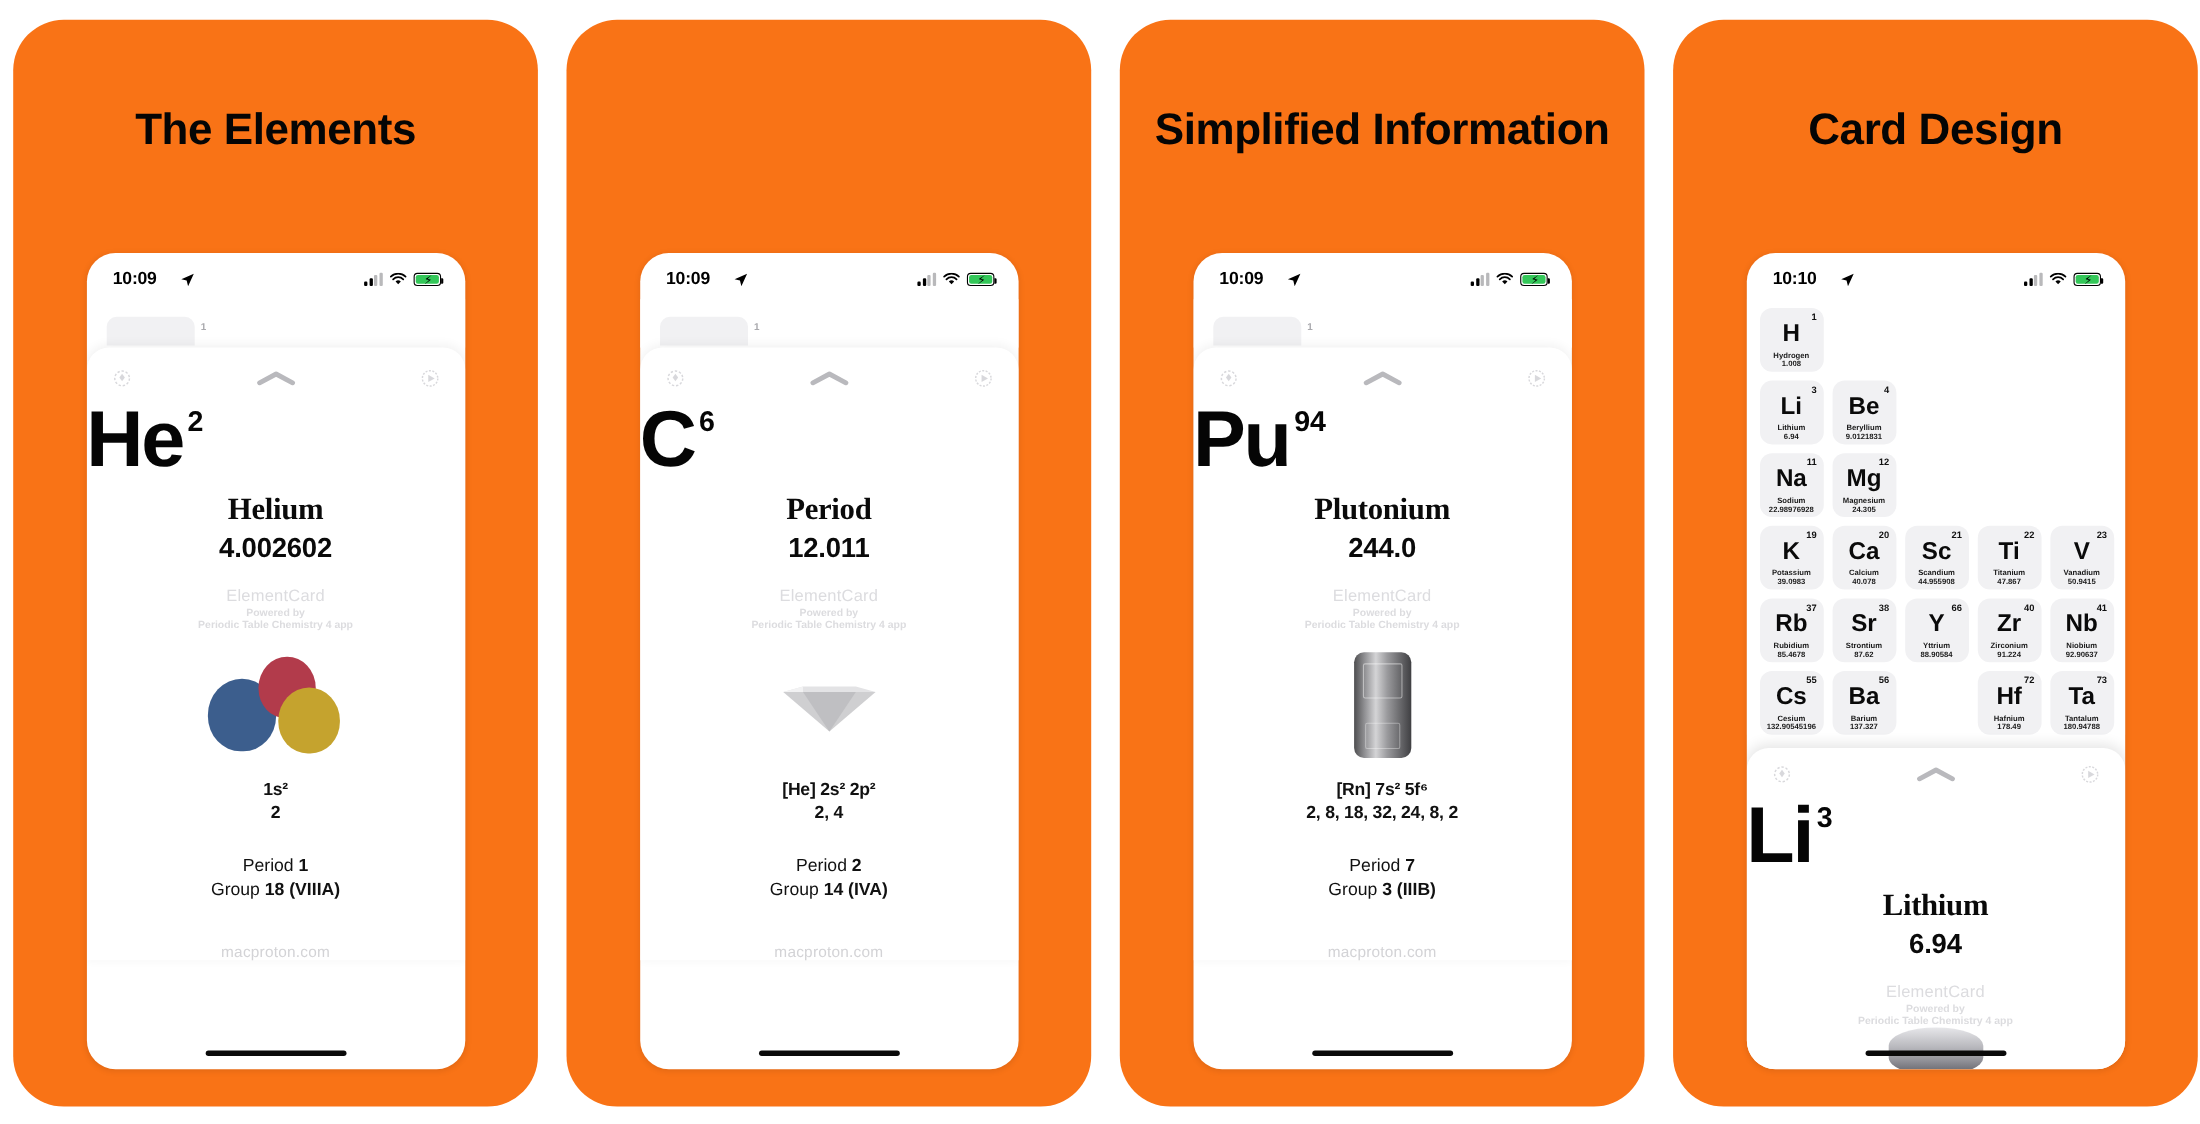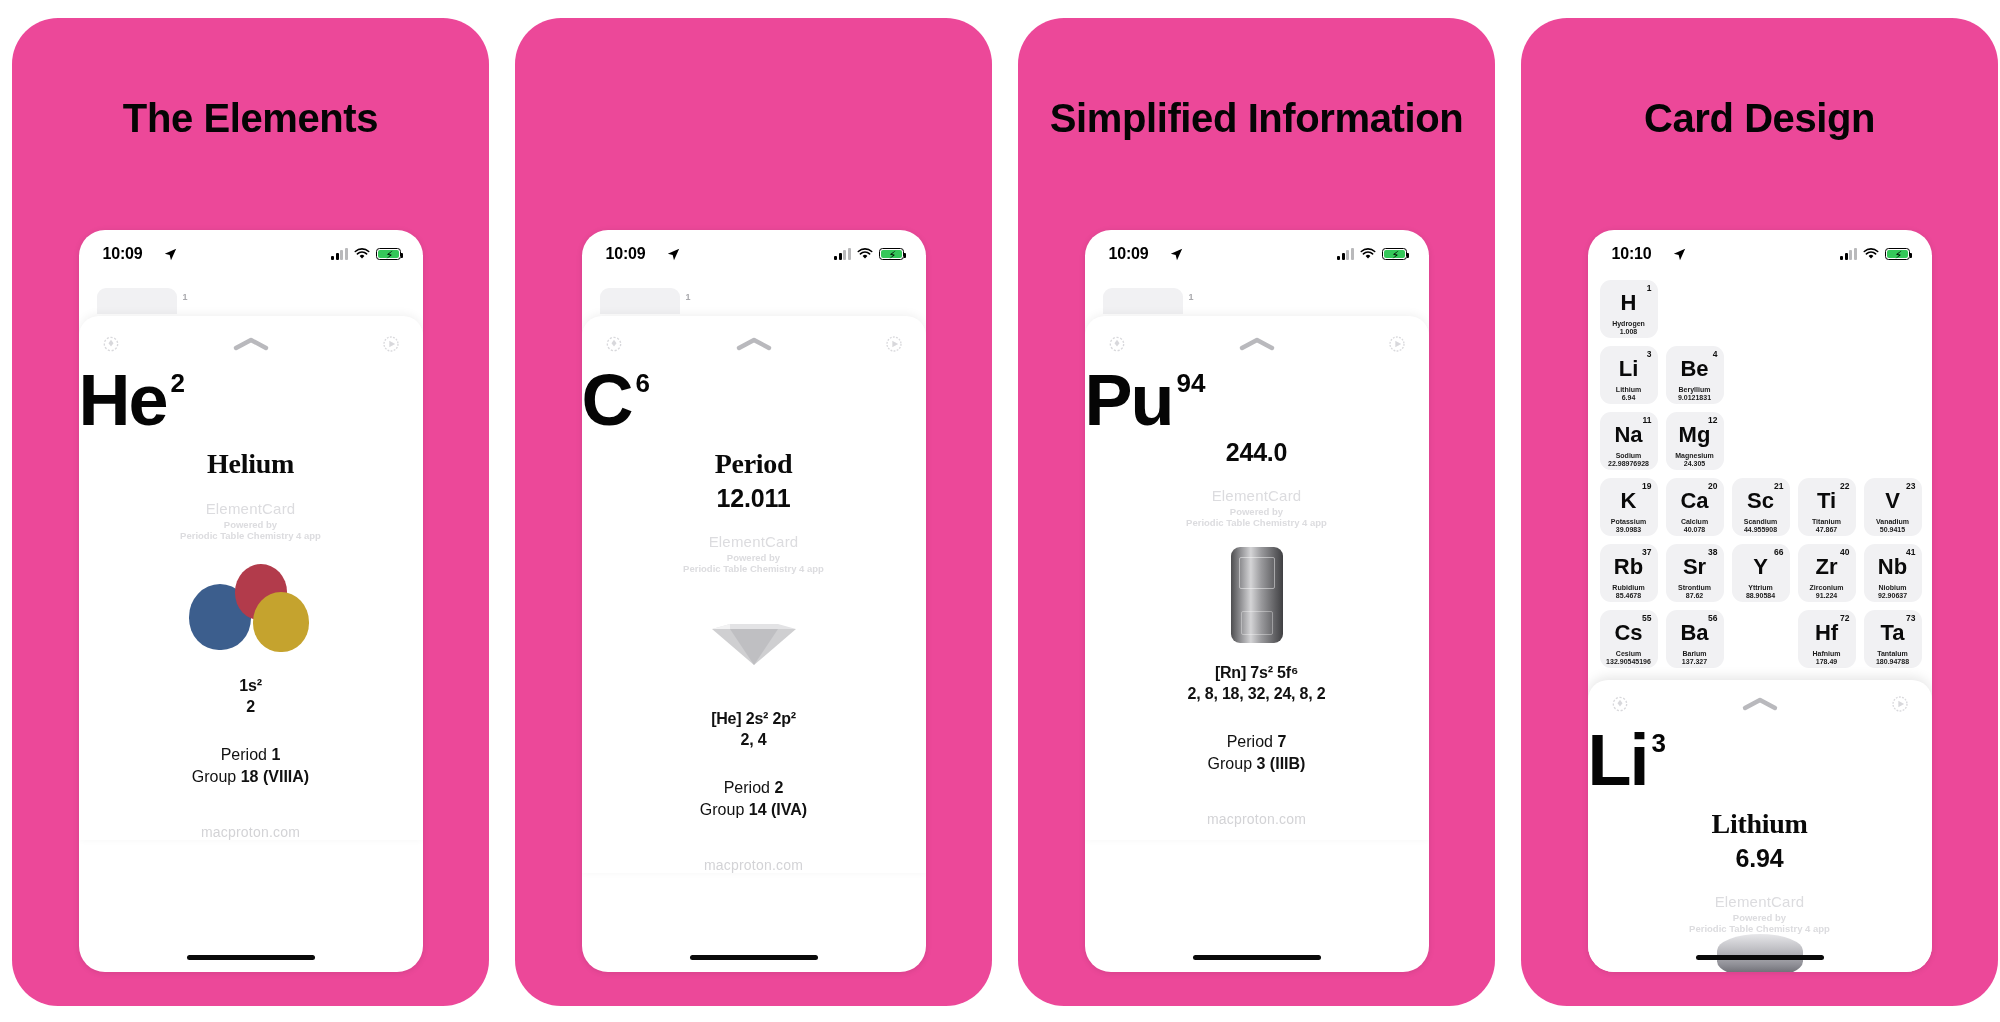--- a/index.html
+++ b/index.html
@@ -13,21 +13,21 @@
     width:2000px;height:1022px;
     display:flex;align-items:flex-start;
     gap:26px;
     padding:18px 12px 0 12px;
     box-sizing:border-box;
   }
   
   .panel{
     position:relative;
     width:477px;height:988px;
-    background:#ec4899;
+    background:#f97316;
     border-radius:46px;
     flex:0 0 auto;
     overflow:hidden;
   }
   .panel-title{
     position:absolute;top:78px;left:0;right:0;
     text-align:center;
     font-size:40px;font-weight:bold;color:#050505;
     letter-spacing:-0.4px;
   }
@@ -280,20 +280,21 @@
             <circle cx="12" cy="12" r="8.4" stroke="#d2d2d6" stroke-width="1.6" fill="none" stroke-dasharray="2.2 1.6"></circle>
             <path d="M10 8 L17 12 L10 16 Z" fill="#d2d2d6"></path>
           </svg>
         </div>
 
         <div class="el-symbol-row">
           <span class="el-symbol">He</span>
           <span class="el-number">2</span>
         </div>
         <div class="el-name">Helium</div>
+        <div class="el-mass">4.002602</div>
 
         <div class="brand">
           <div class="b1">ElementCard</div>
           <div class="b2">Powered by</div>
           <div class="b3">Periodic Table Chemistry 4 app</div>
         </div>
 
         <div class="visual">
           <div class="balloons">
             <span class="balloon b-blue"></span>
@@ -458,20 +459,21 @@
           <svg width="20" height="20" viewBox="0 0 24 24" class="tb-icon">
             <circle cx="12" cy="12" r="8.4" stroke="#d2d2d6" stroke-width="1.6" fill="none" stroke-dasharray="2.2 1.6"></circle>
             <path d="M10 8 L17 12 L10 16 Z" fill="#d2d2d6"></path>
           </svg>
         </div>
 
         <div class="el-symbol-row">
           <span class="el-symbol">Pu</span>
           <span class="el-number">94</span>
         </div>
+        <div class="el-name">Plutonium</div>
         <div class="el-mass">244.0</div>
 
         <div class="brand">
           <div class="b1">ElementCard</div>
           <div class="b2">Powered by</div>
           <div class="b3">Periodic Table Chemistry 4 app</div>
         </div>
 
         <div class="visual">
           <div class="canister"></div>

